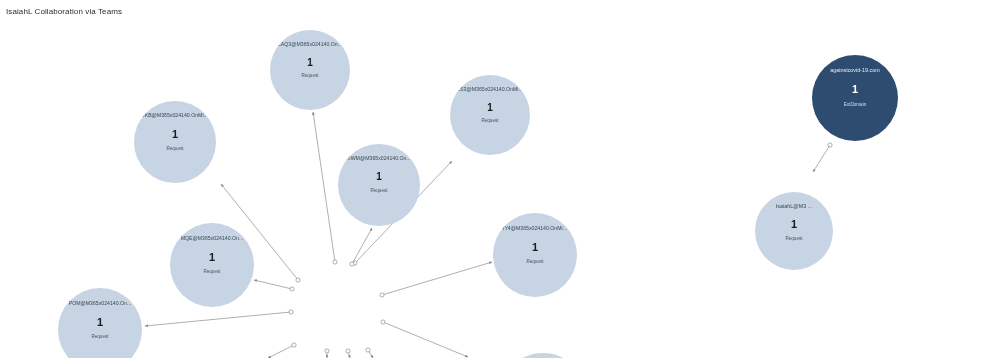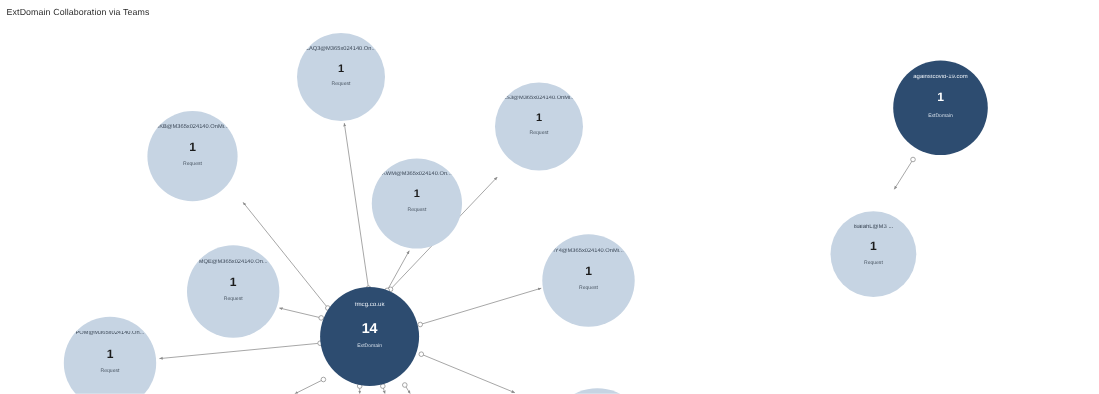--- a/index.html
+++ b/index.html
@@ -71,21 +71,21 @@
     white-space: nowrap;
   }
   .node.light .node-type { color: #4a5663; }
   .node.dark  .node-type { color: #d5dfeb; }
 </style>
 </head>
 <body>
 
 <div id="canvas">
 
-  <div id="title">ExtDomain Collaboration via Teams</div>
+  <div id="title">IsaiahL Collaboration via Teams</div>
 
   <svg id="edge-layer" viewBox="0 0 999 358">
       <defs>
         <marker id="arrowhead" markerWidth="5" markerHeight="5" refX="4.2" refY="2" orient="auto">
           <path d="M0,0 L4.5,2 L0,4 z" fill="#8c8c8c"></path>
         </marker>
       </defs>
       <g>
         <line x1="335" y1="262" x2="313" y2="112" stroke="#8c8c8c" stroke-width="0.7" marker-end="url(#arrowhead)"></line>
         <circle cx="335" cy="262" r="2.1" fill="#ffffff" stroke="#8c8c8c" stroke-width="0.7"></circle>
@@ -134,25 +134,20 @@
         <line x1="368" y1="350" x2="373" y2="358" stroke="#8c8c8c" stroke-width="0.7" marker-end="url(#arrowhead)"></line>
         <circle cx="368" cy="350" r="2.1" fill="#ffffff" stroke="#8c8c8c" stroke-width="0.7"></circle>
       </g>
       <g>
         <line x1="830" y1="145" x2="813" y2="172" stroke="#8c8c8c" stroke-width="0.7" marker-end="url(#arrowhead)"></line>
         <circle cx="830" cy="145" r="2.1" fill="#ffffff" stroke="#8c8c8c" stroke-width="0.7"></circle>
       </g>
     </svg>
 
   <div id="node-layer">
-      <div class="node dark" style="left: 291px; top: 261px; width: 90px; height: 90px; padding-top: 13.5px;">
-        <div class="node-label" style="font-size: 5.6px;">fmcg.co.uk</div>
-        <div class="node-value" style="font-size: 13px; margin-top: 11.7px;">14</div>
-        <div class="node-type" style="margin-top: 7.65px;">ExtDomain</div>
-      </div>
       <div class="node dark" style="left: 812px; top: 55px; width: 86px; height: 86px; padding-top: 12.9px;">
         <div class="node-label" style="font-size: 5.4px;">againstcovid-19.com</div>
         <div class="node-value" style="font-size: 11px; margin-top: 11.18px;">1</div>
         <div class="node-type" style="margin-top: 7.31px;">ExtDomain</div>
       </div>
       <div class="node light" style="left: 270px; top: 30px; width: 80px; height: 80px; padding-top: 12px;">
         <div class="node-label" style="font-size: 5.2px;">LAQ3@M365x024140.On...</div>
         <div class="node-value" style="font-size: 10px; margin-top: 10.4px;">1</div>
         <div class="node-type" style="margin-top: 6.8px;">Request</div>
       </div>

